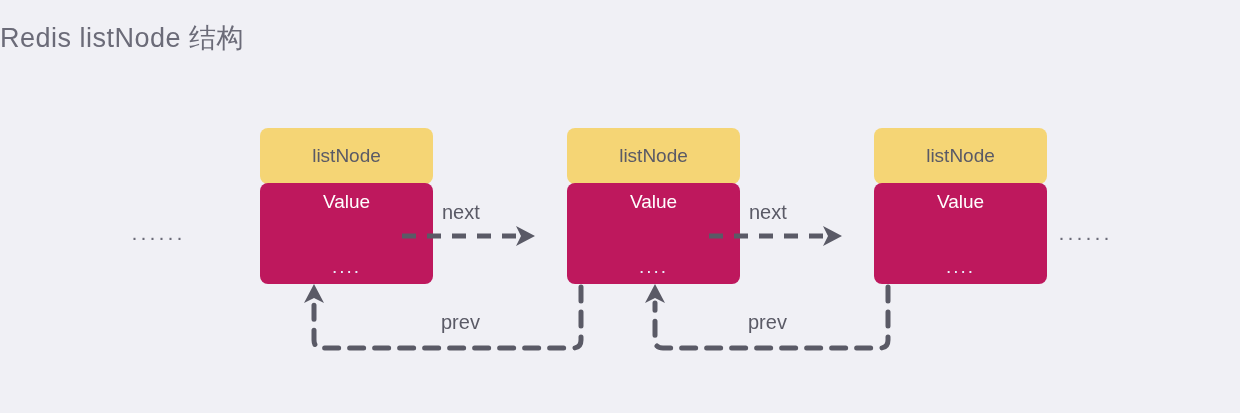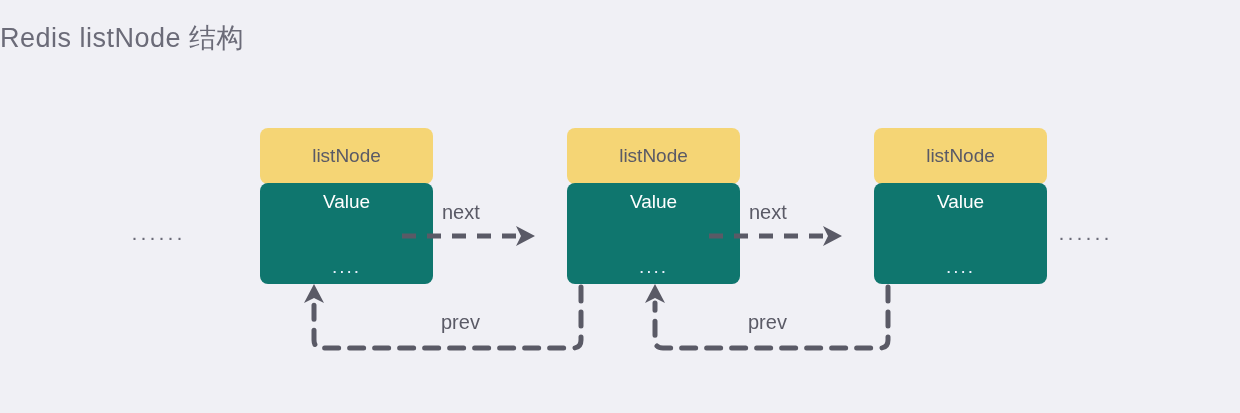--- a/index.html
+++ b/index.html
@@ -44,21 +44,21 @@
     border-radius: 8px;
     display: flex;
     align-items: center;
     justify-content: center;
     font-size: 19px;
     color: #5a5a66;
     box-sizing: border-box;
   }
   .node-body {
     height: 101px;
-    background: #0f766e;
+    background: #be185d;
     border-radius: 8px;
     margin-top: -1px;
     display: flex;
     flex-direction: column;
     align-items: center;
     justify-content: center;
     box-sizing: border-box;
     gap: 30px;
   }
   .node-body .value-label {

